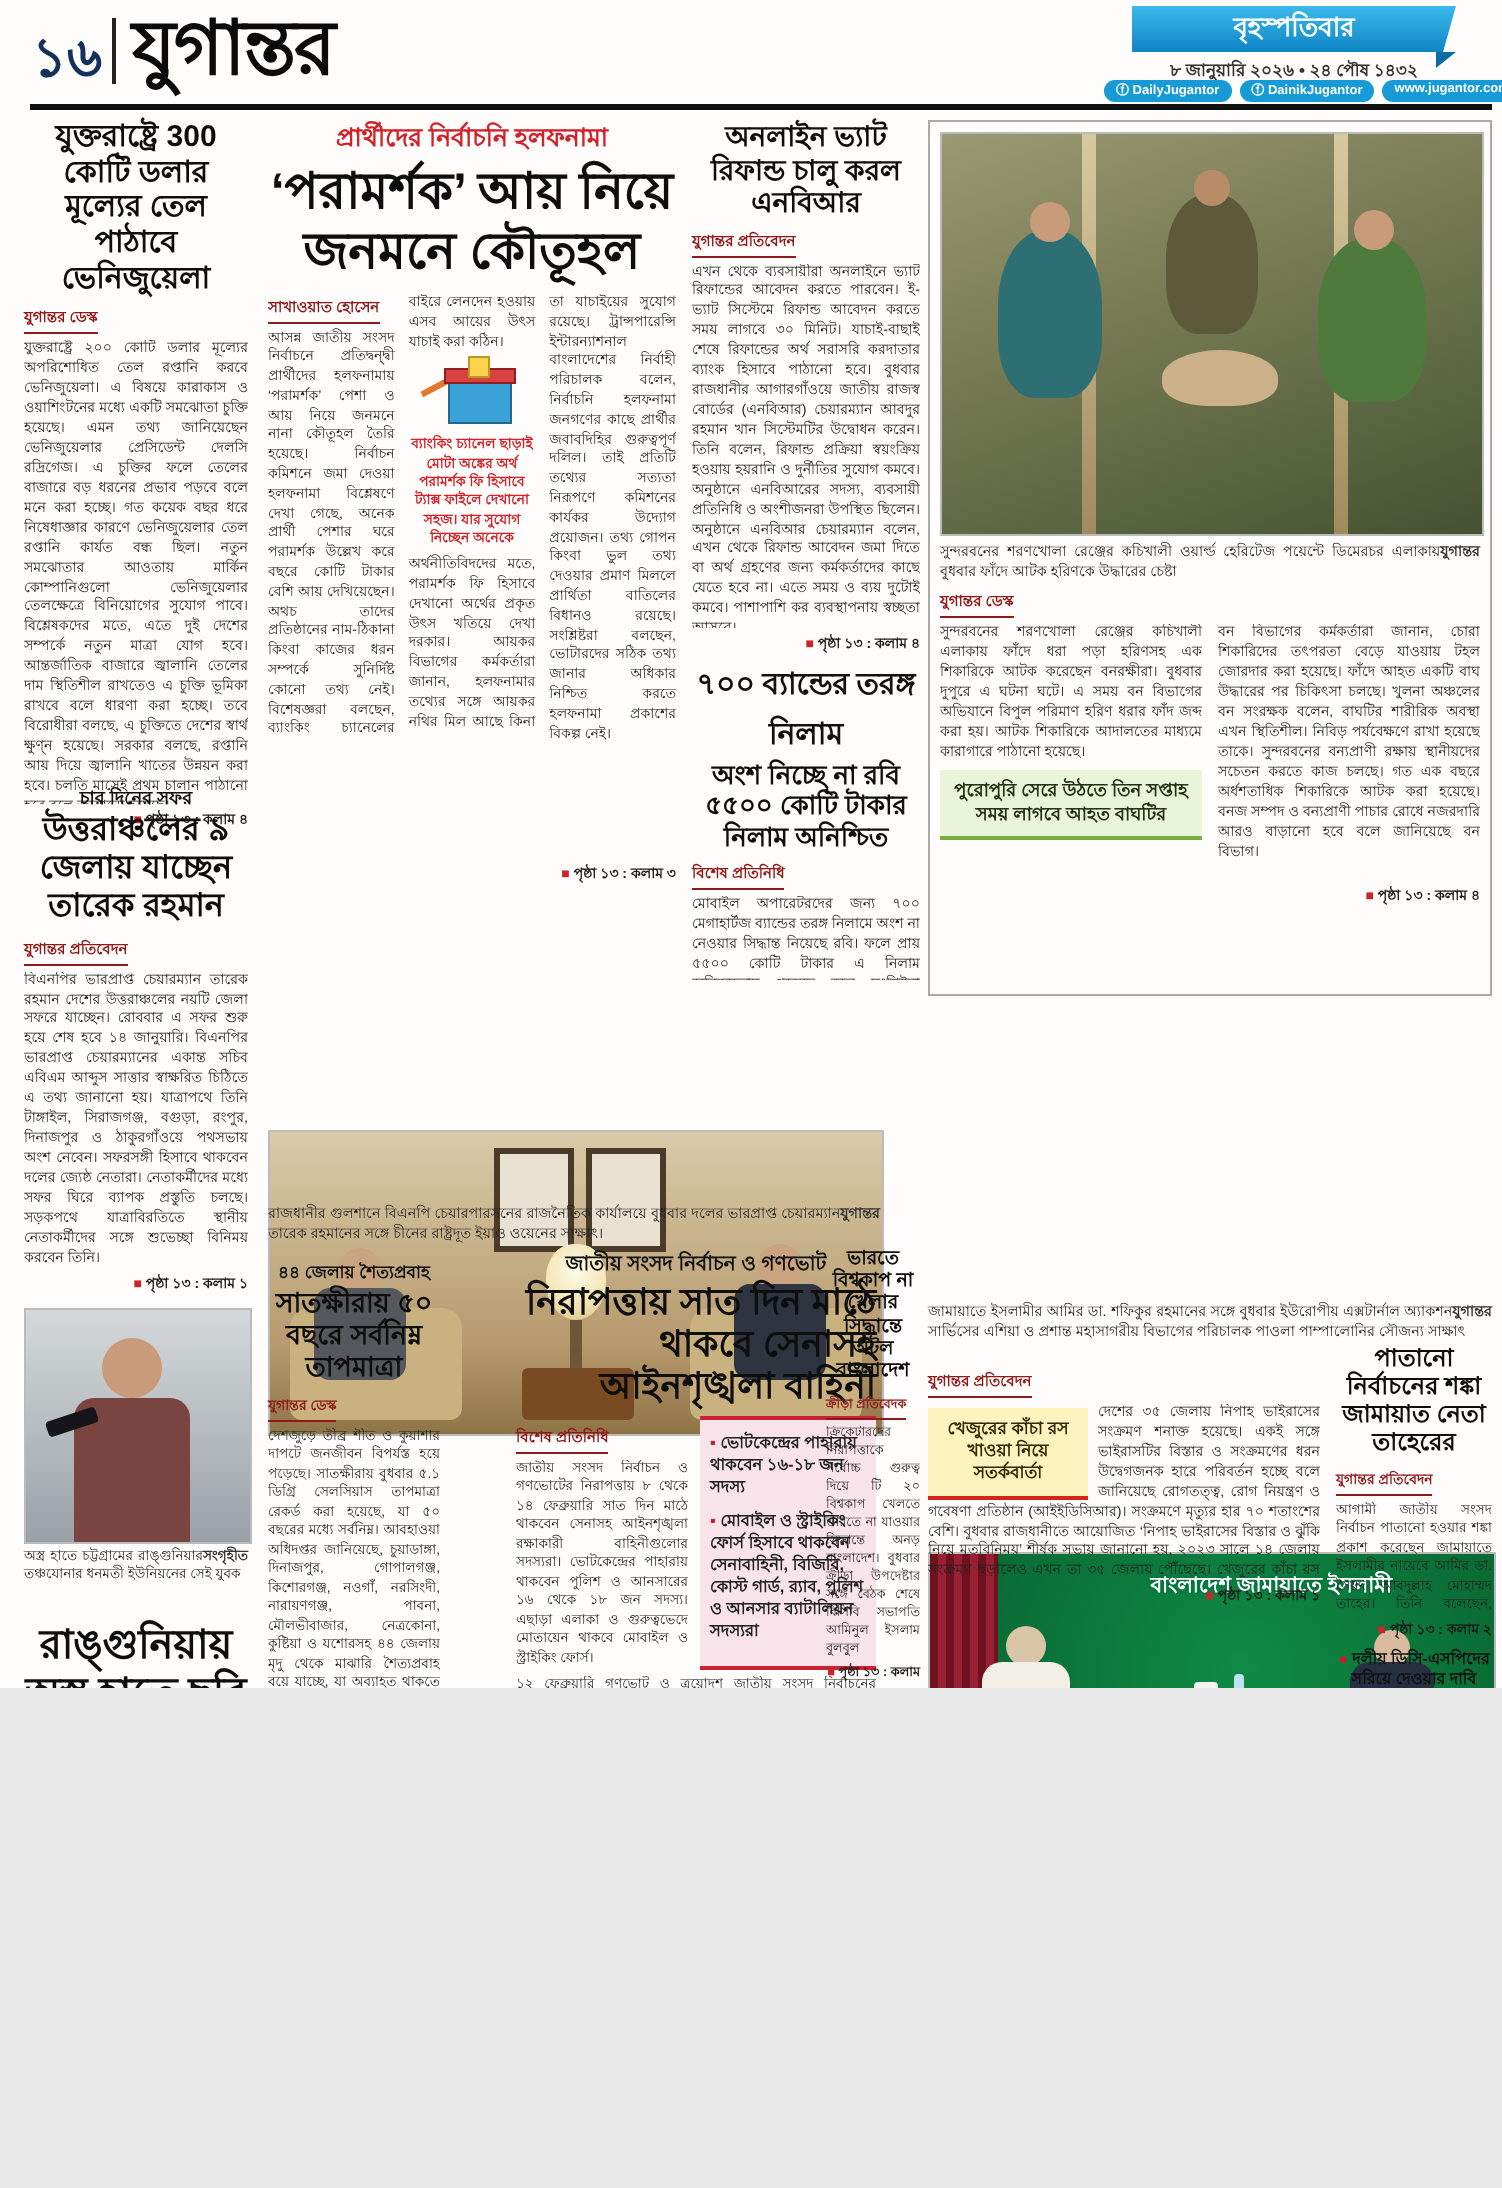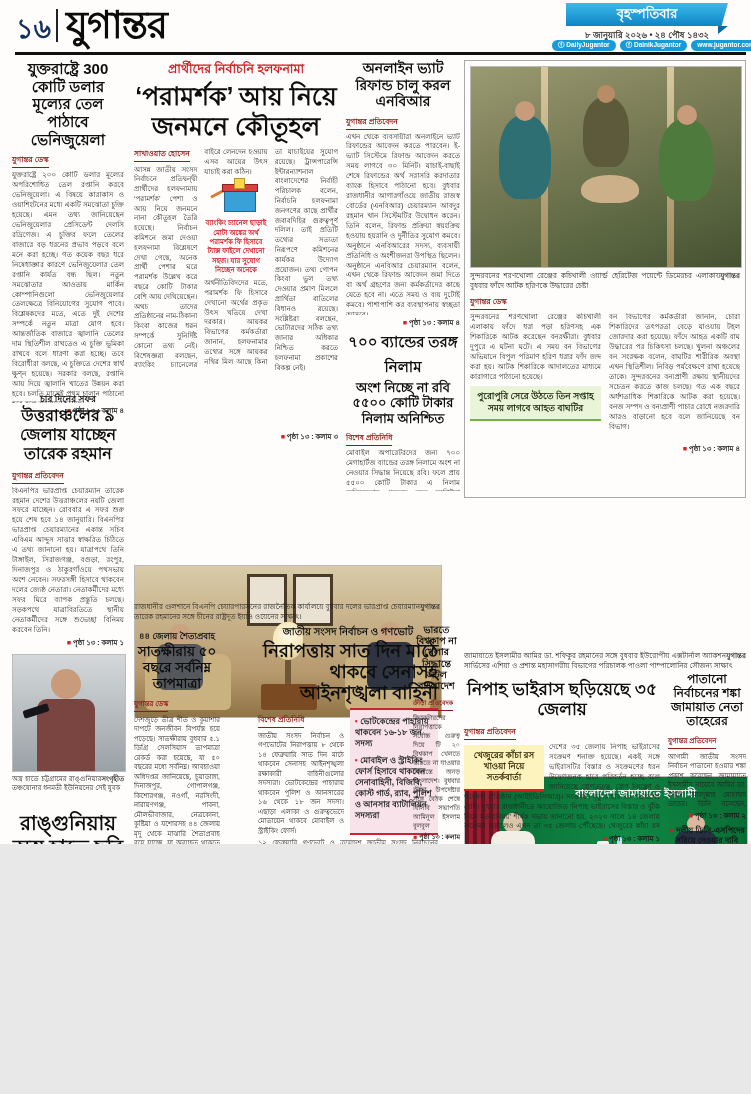--- a/index.html
+++ b/index.html
@@ -239,21 +239,20 @@
     <i style="left:26px;top:54px;width:44px;height:52px;border-radius:10px;background:#f2efe6;"></i>
     <i style="left:222px;top:38px;width:18px;height:18px;border-radius:50%;background:#d9b9a0;"></i>
     <i style="left:210px;top:54px;width:42px;height:52px;border-radius:10px;background:#273043;"></i>
   </div>
   <div class="abs cap" style="left:464px;top:651px;width:282px;">
     <span class="credit">যুগান্তর</span>
     <span>জামায়াতে ইসলামীর আমির ডা. শফিকুর রহমানের সঙ্গে বুধবার ইউরোপীয় এক্সটার্নাল অ্যাকশন সার্ভিসের এশিয়া ও প্রশান্ত মহাসাগরীয় বিভাগের পরিচালক পাওলা পাম্পালোনির সৌজন্য সাক্ষাৎ</span>
   </div>
 
   <div class="abs" style="left:464px;top:680px;width:196px;">
-    <div class="h1" style="font-size:17px;">নিপাহ ভাইরাস ছড়িয়েছে ৩৫ জেলায়</div>
     <span class="by">যুগান্তর প্রতিবেদন</span>
     <div class="bd" style="height:88px;">
       <div class="yellowbox">খেজুরের কাঁচা রস খাওয়া নিয়ে সতর্কবার্তা</div>
       <span>দেশের ৩৫ জেলায় নিপাহ ভাইরাসের সংক্রমণ শনাক্ত হয়েছে। একই সঙ্গে ভাইরাসটির বিস্তার ও সংক্রমণের ধরন উদ্বেগজনক হারে পরিবর্তন হচ্ছে বলে জানিয়েছে রোগতত্ত্ব, রোগ নিয়ন্ত্রণ ও গবেষণা প্রতিষ্ঠান (আইইডিসিআর)। সংক্রমণে মৃত্যুর হার ৭০ শতাংশের বেশি। বুধবার রাজধানীতে আয়োজিত ‘নিপাহ ভাইরাসের বিস্তার ও ঝুঁকি নিয়ে মতবিনিময়’ শীর্ষক সভায় জানানো হয়, ২০২৩ সালে ১৪ জেলায় সংক্রমণ ছড়ালেও এখন তা ৩৫ জেলায় পৌঁছেছে। খেজুরের কাঁচা রস পান থেকে বিরত থাকার পরামর্শ দিয়েছেন বিশেষজ্ঞরা।</span>
     </div>
     <div class="jmp">পৃষ্ঠা ১৩ : কলাম ১</div>
   </div>
 
   <div class="abs" style="left:668px;top:672px;width:78px;">
     <div class="h1" style="font-size:12px;">পাতানো নির্বাচনের শঙ্কা জামায়াত নেতা তাহেরের</div>

